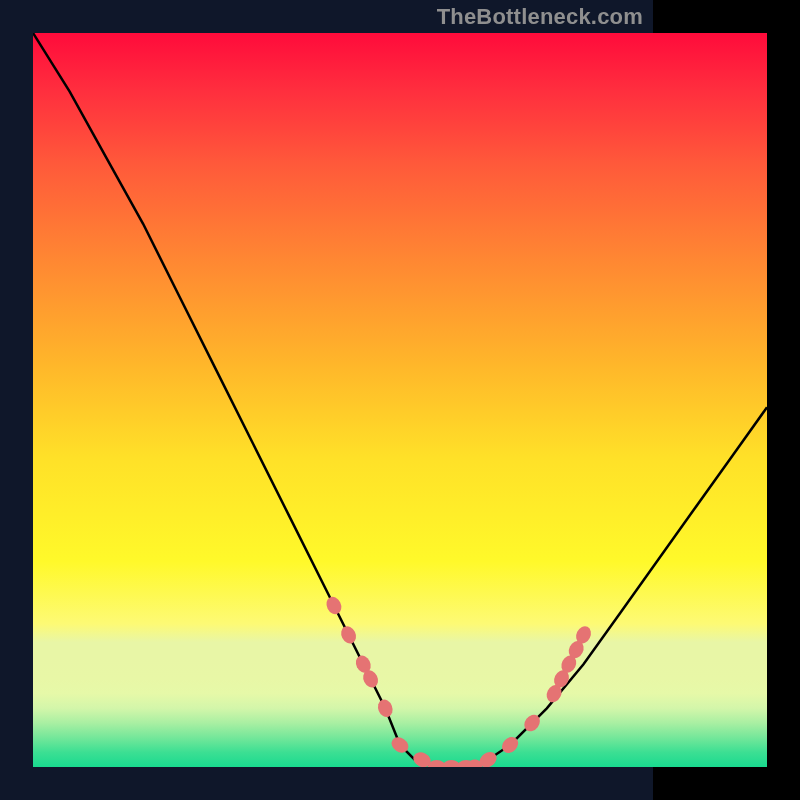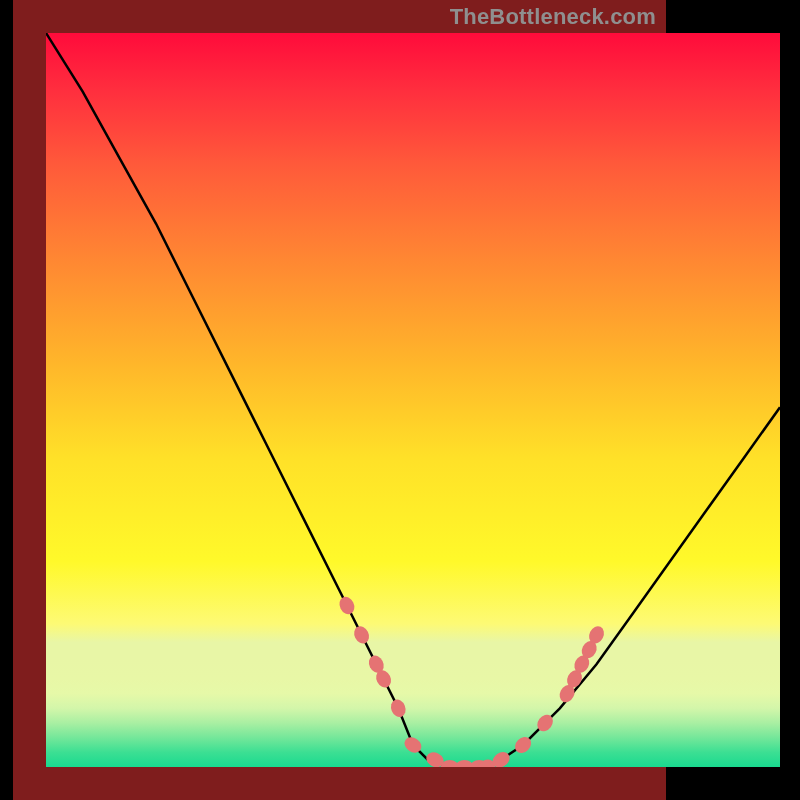--- a/index.html
+++ b/index.html
@@ -9,22 +9,21 @@
     height: 800px;
     background: #000;
     overflow: hidden;
   }
   .frame {
     position: absolute;
     left: 0;
     top: 0;
     width: 653px;
     height: 800px;
-    background: #7f1d1d;
-    margin-left: 13px;
+    background: #0f172a;
   }
   .plot-area {
     position: absolute;
     left: 33px;
     top: 33px;
     width: 734px;
     height: 734px;
     background: linear-gradient(to bottom,
       #ff0b3b 0%,
       #ff2f3e 8%,

